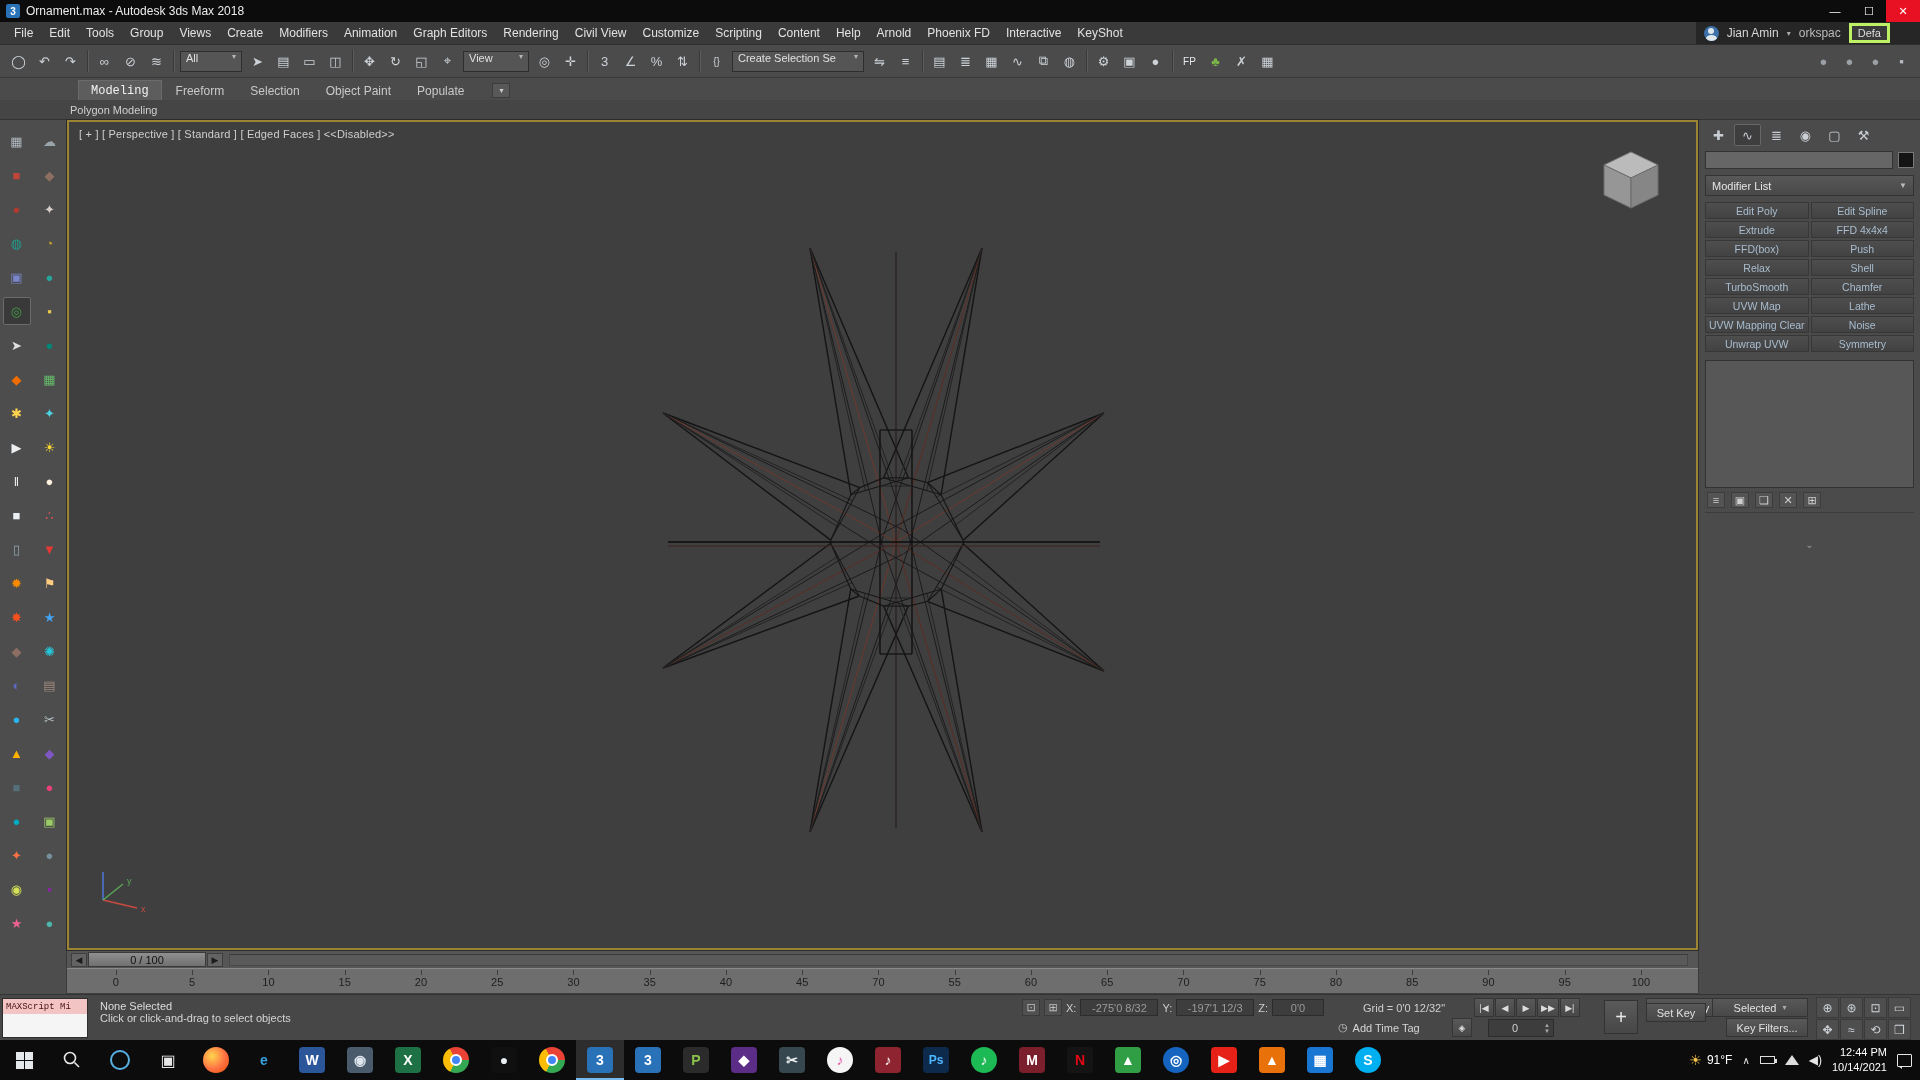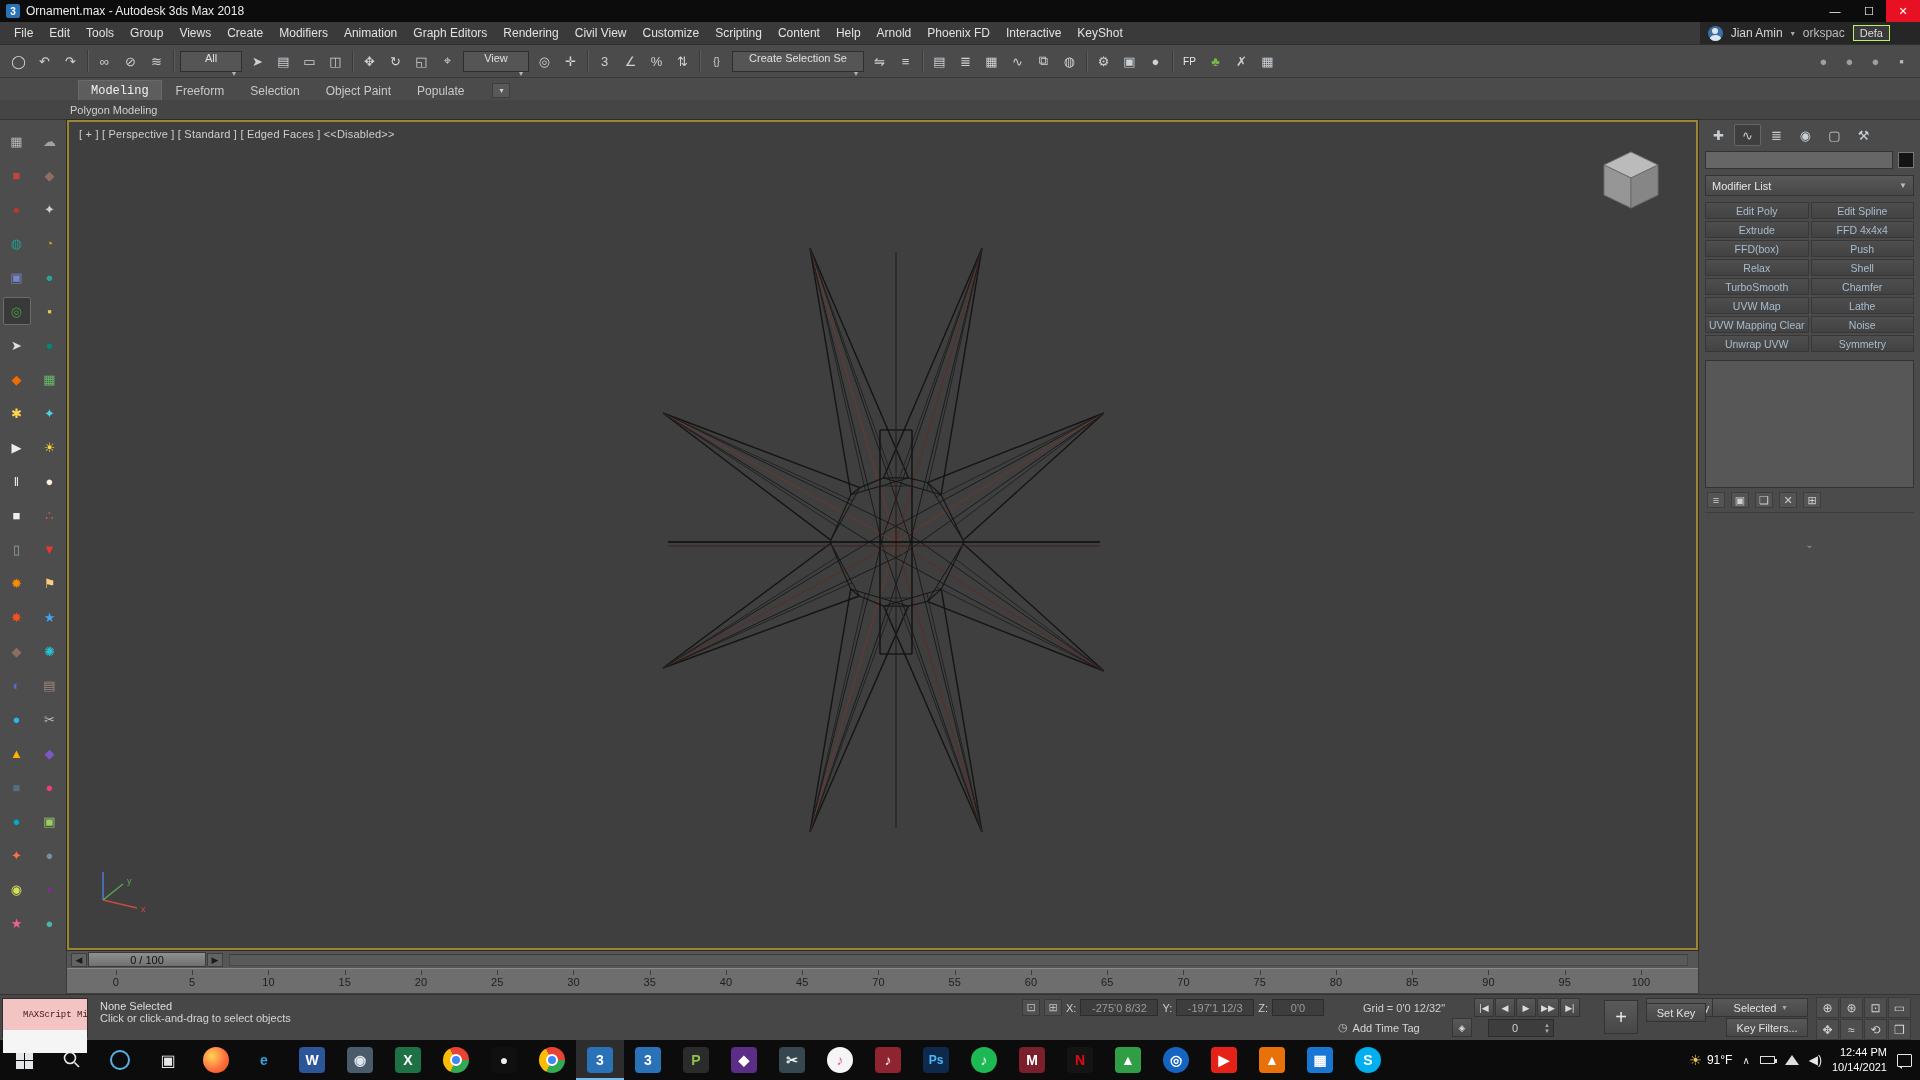--- a/index.html
+++ b/index.html
@@ -16,30 +16,30 @@
   .win-btn.close{background:#e81123;}
 
   
   #menu-bar{height:23px;background:#3a3a3a;display:flex;align-items:center;border-bottom:1px solid #2e2e2e;padding-left:6px;}
   .menu-item{padding:3px 8px;color:#e2e2e2;font-size:12px;cursor:default;}
   #menu-right{margin-left:auto;display:flex;align-items:center;gap:8px;padding-right:30px;background:#262626;height:100%;}
   .avatar{width:15px;height:15px;border-radius:50%;background:#3d6fa8;position:relative;overflow:hidden;margin-left:8px;}
   .avatar .head{position:absolute;left:4.5px;top:2px;width:6px;height:6px;border-radius:50%;background:#dfe6ec;}
   .avatar .body{position:absolute;left:2px;top:9px;width:11px;height:7px;border-radius:50% 50% 0 0;background:#dfe6ec;}
   .mini-caret{font-size:8px;color:#aaa;}
-  #workspace-box{background:#3a3a3a;border:1px solid #bef264;padding:1px 6px;font-size:11px;color:#ddd;}
+  #workspace-box{background:#3a3a3a;border:3px solid #bef264;padding:1px 6px;font-size:11px;color:#ddd;}
 
   
   #main-toolbar{height:33px;background:#4b4b4b;border-bottom:1px solid #393939;display:flex;align-items:center;padding:0 6px;gap:1px;}
   .tbar-icon{width:25px;height:25px;display:flex;align-items:center;justify-content:center;font-size:13px;color:#ccd2d8;
     border-radius:2px;border:1px solid transparent;}
   .tb-sep{width:1px;height:22px;background:#3a3a3a;margin:0 3px;box-shadow:1px 0 0 #5c5c5c;}
   .tb-spacer{flex:1;}
-  .dropdown{height:21px;background:#555;border:1px solid #2e2e2e;display:flex;align-items:center;padding:0 5px;
-    font-size:11px;color:#e0e0e0;gap:5px;margin:0 2px;flex-direction:column;}
+  .dropdown{height:21px;background:#555;border:1px solid #2e2e2e;display:flex;align-items:flex-start;padding:0 5px;
+    font-size:11px;color:#e0e0e0;gap:5px;margin:0 2px;}
   .dropdown .caret{font-size:8px;color:#b5b5b5;margin-left:auto;}
 
   
   #ribbon-tabs{height:22px;background:#4b4b4b;display:flex;align-items:flex-end;padding-left:78px;gap:2px;}
   .rtab{padding:3px 12px 2px;font-size:12px;color:#c9c9c9;}
   .rtab.active{background:#5d5d5d;color:#f2f2f2;border:1px solid #6a6a6a;border-bottom:none;font-family:Liberation Mono, monospace;}
   #ribbon-extra{margin-left:14px;display:flex;align-items:center;gap:3px;padding-bottom:2px;}
   .ribbon-mini{width:18px;height:15px;background:#585858;border:1px solid #3c3c3c;color:#cfcfcf;font-size:8px;
     display:flex;align-items:center;justify-content:center;}
   #ribbon-strip{height:20px;background:#454545;border-bottom:1px solid #333;display:flex;align-items:center;padding-left:70px;}
@@ -90,21 +90,21 @@
     border:1px solid #373737;display:flex;align-items:center;justify-content:center;white-space:nowrap;overflow:hidden;padding:0 2px;}
   #modifier-stack{height:128px;background:#575757;border:1px solid #333;margin-top:8px;}
   #stack-icons{display:flex;gap:6px;padding:4px 2px;border-bottom:1px solid #3c3c3c;}
   .stack-icon{width:18px;height:16px;display:flex;align-items:center;justify-content:center;font-size:11px;color:#cfcfcf;
     background:#545454;border:1px solid #3c3c3c;}
   #cp-scroll-hint{text-align:center;color:#9a9a9a;font-size:10px;margin-top:26px;}
 
   
   #status-bar{height:46px;background:#474747;border-top:1px solid #333;position:relative;font-size:11px;}
   #maxscript-box{position:absolute;left:2px;bottom:2px;width:86px;height:40px;border:1px solid #2e2e2e;}
-  #maxscript-title{height:31px;background:#f2c4c4;color:#4a1212;font-size:9px;display:flex;align-items:center;padding:0 20px;
+  #maxscript-title{height:15px;background:#f2c4c4;color:#4a1212;font-size:9px;display:flex;align-items:center;padding:0 3px;
     white-space:nowrap;overflow:hidden;font-family:"Liberation Mono",monospace;}
   #maxscript-body{height:23px;background:#f5f5f5;}
   #status-selection{position:absolute;left:100px;top:5px;color:#dddddd;}
   #status-prompt{position:absolute;left:100px;bottom:16px;color:#d5d5d5;}
   .status-mini-icon{width:18px;height:17px;display:flex;align-items:center;justify-content:center;color:#bfbfbf;
     font-size:11px;background:#505050;border:1px solid #3a3a3a;}
   #coord-group{position:absolute;left:1022px;top:4px;display:flex;align-items:center;gap:4px;}
   .coord-label{color:#cfcfcf;}
   .coordfield{width:78px;height:17px;background:#3d3d3d;border:1px solid #2c2c2c;color:#9b9b9b;
     display:flex;align-items:center;justify-content:center;}

